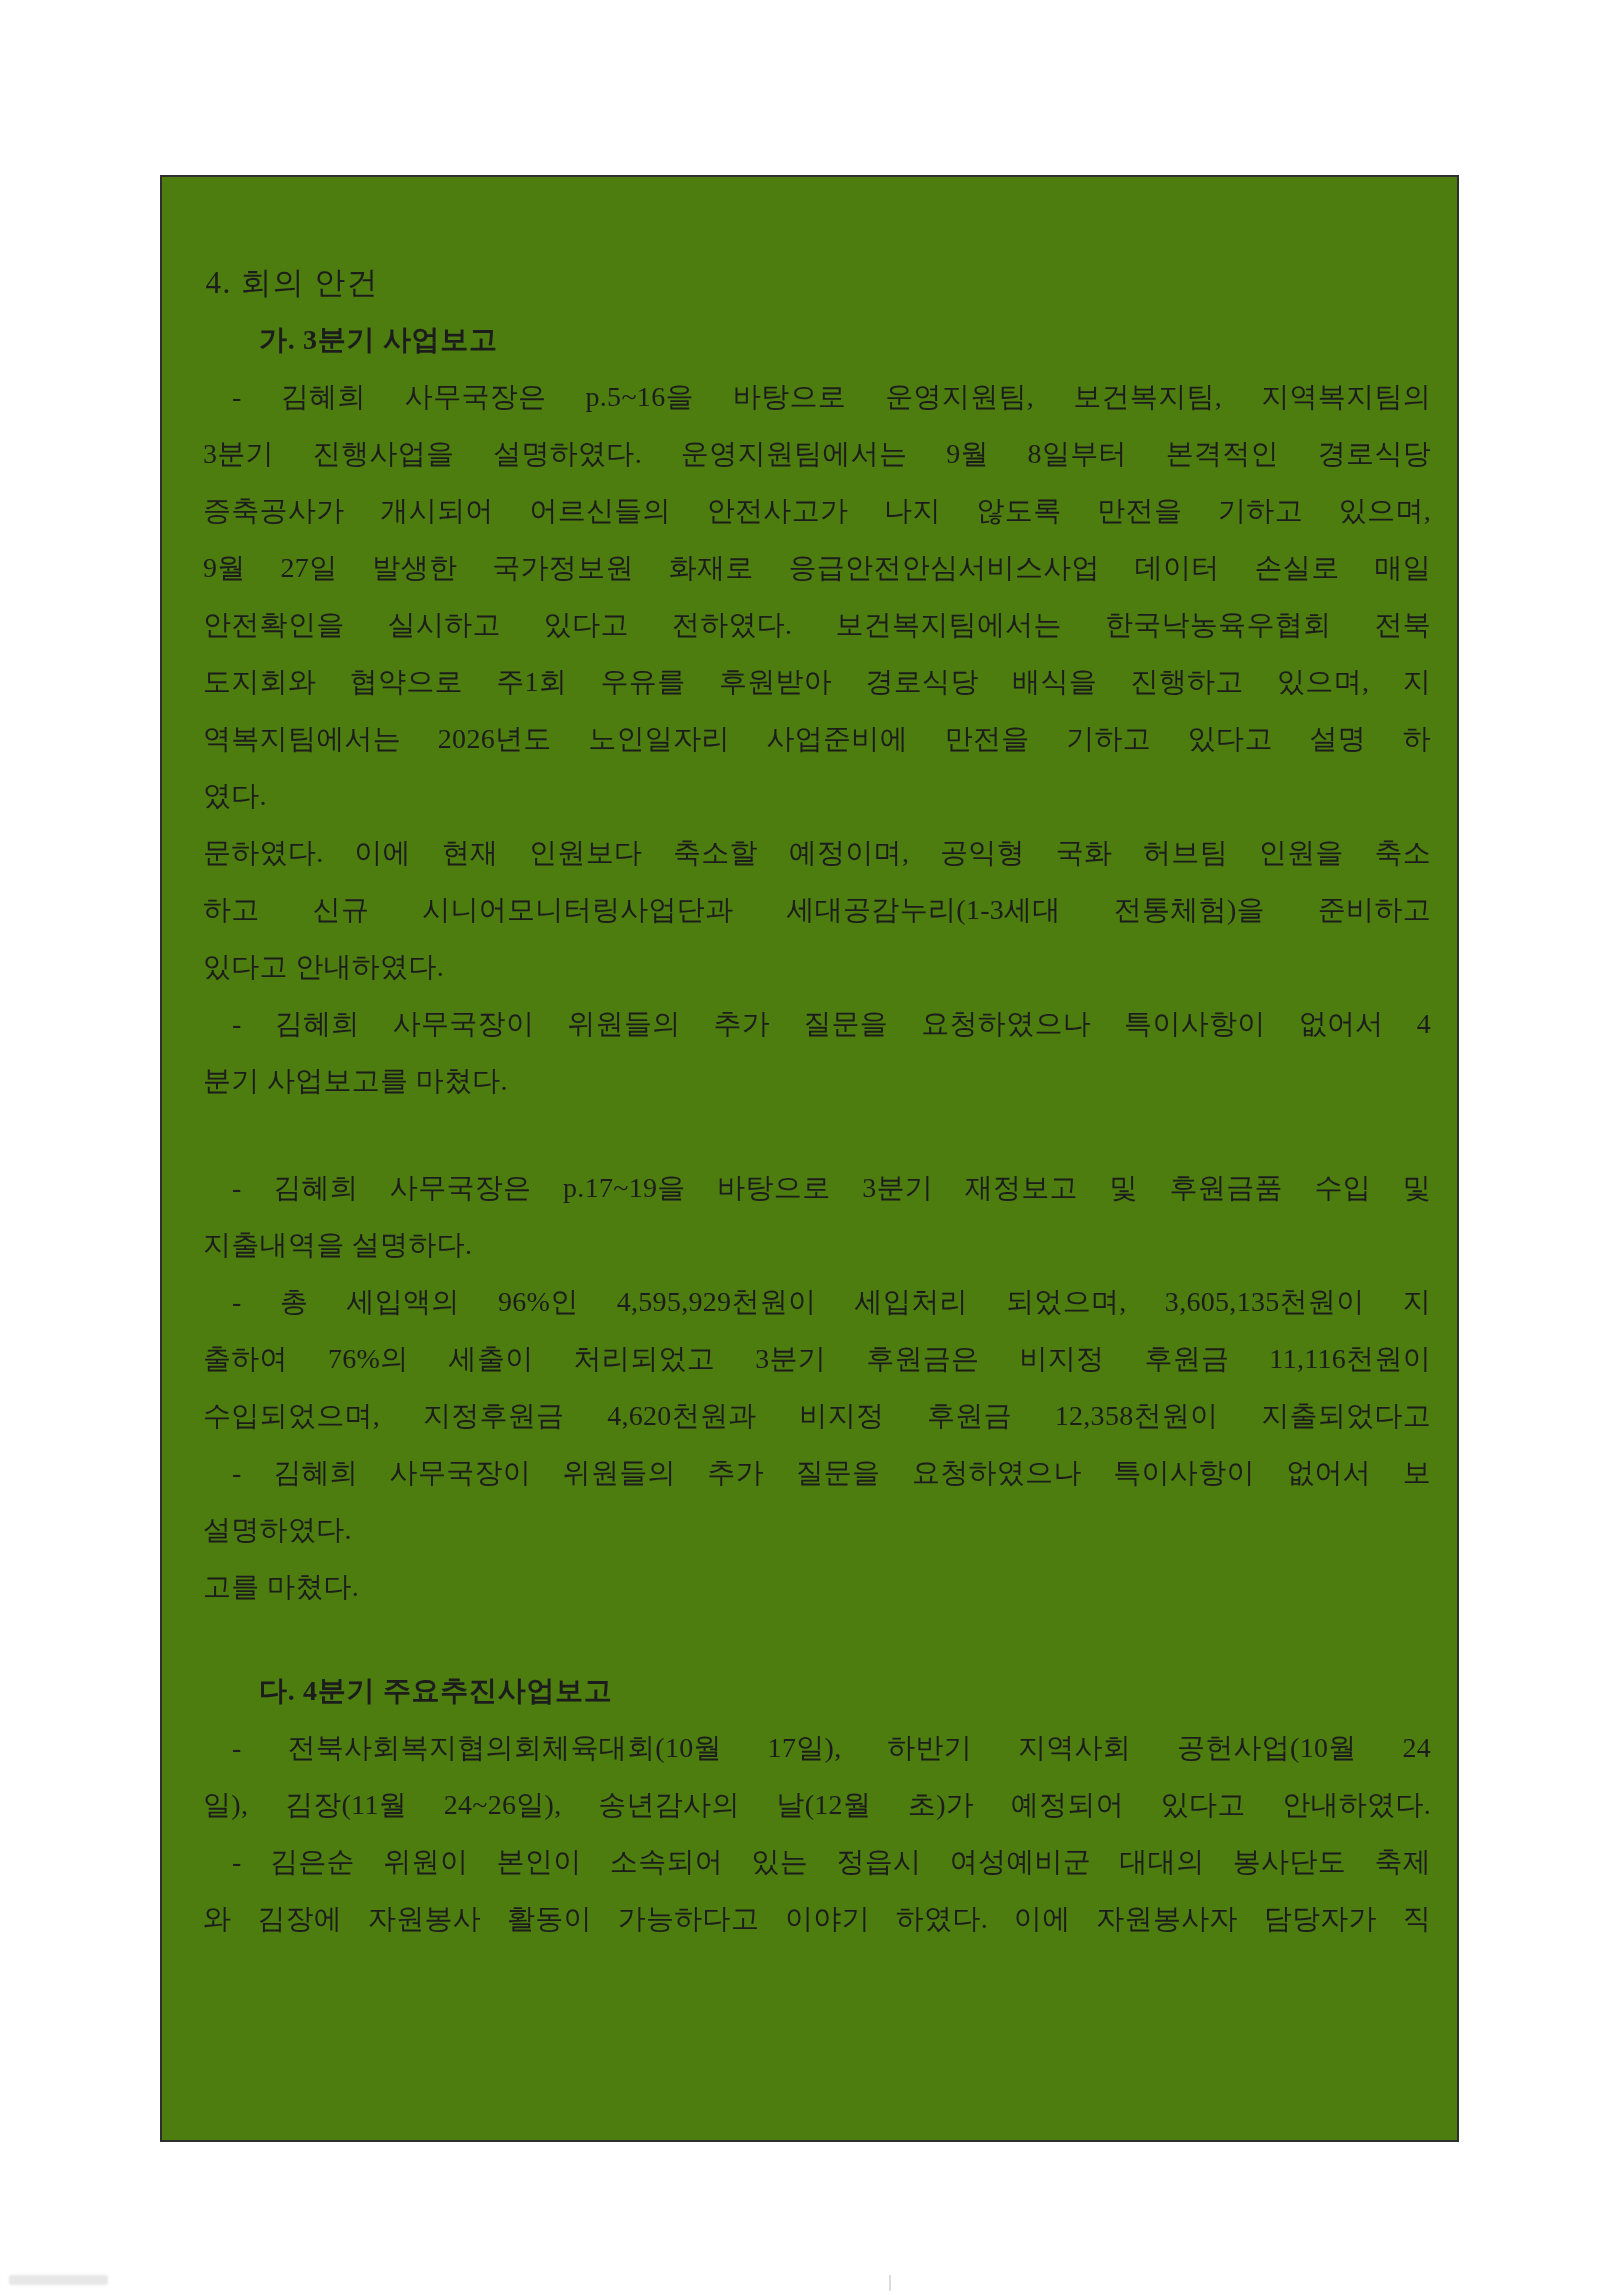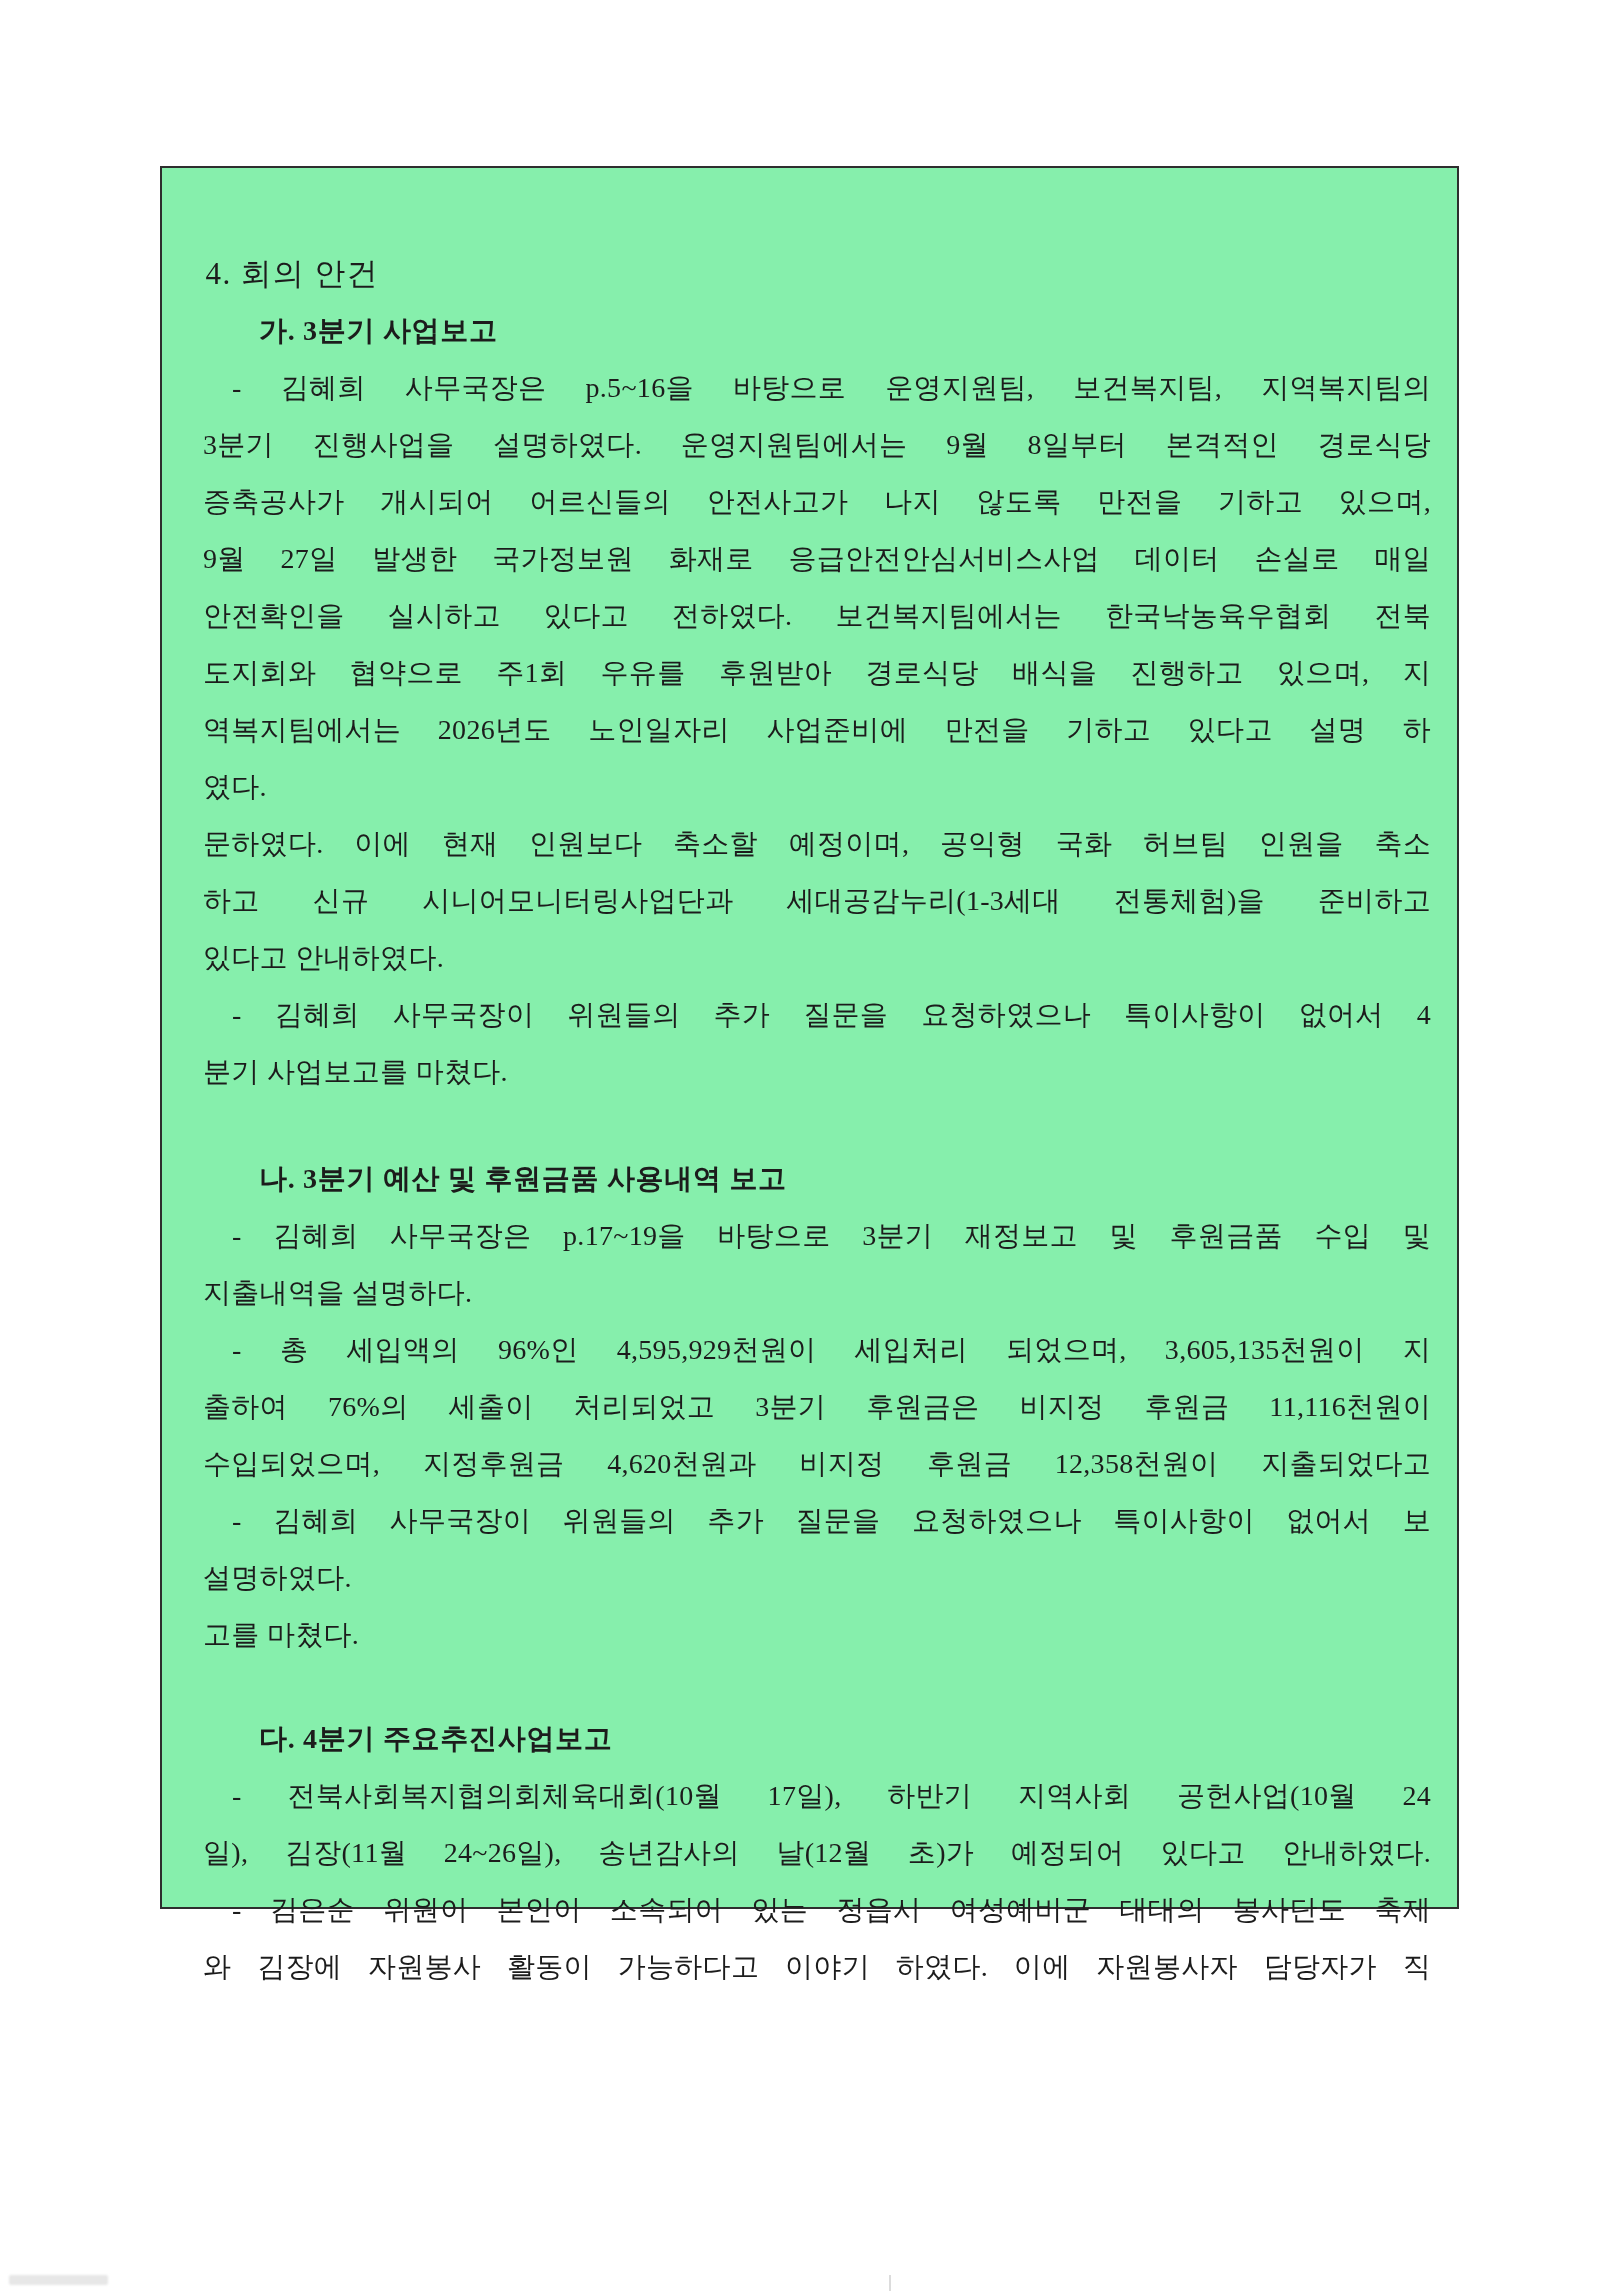--- a/index.html
+++ b/index.html
@@ -12,26 +12,26 @@
     width: 1623px;
     height: 2295px;
     background: #ffffff;
     overflow: hidden;
     font-family: "Liberation Serif", "DejaVu Serif", serif;
     color: #1c1c1c;
   }
   .frame {
     position: absolute;
     left: 160px;
-    top: 166px;
+    top: 175px;
     width: 1299px;
-    height: 1743px;
+    height: 1967px;
     border: 2px solid #2e2e2e;
     box-sizing: border-box;
-    background: #86efac;
+    background: #4d7c0f;
   }
   .content {
     position: absolute;
     left: 41px;
     right: 26px;
     top: 77px;
   }
   .l {
     font-size: 28px;
     line-height: 57px;
@@ -101,21 +101,20 @@
 
       <div class="l jl">문하였다. 이에 현재 인원보다 축소할 예정이며, 공익형 국화 허브팀 인원을 축소</div>
       <div class="l jl">하고 신규 시니어모니터링사업단과 세대공감누리(1-3세대 전통체험)을 준비하고</div>
       <div class="l">있다고 안내하였다.</div>
 
       <div class="l jl dash">- 김혜희 사무국장이 위원들의 추가 질문을 요청하였으나 특이사항이 없어서 4</div>
       <div class="l">분기 사업보고를 마쳤다.</div>
 
       <div class="sp1"></div>
 
-      <div class="l h2">나. 3분기 예산 및 후원금품 사용내역 보고</div>
 
       <div class="l jl dash">- 김혜희 사무국장은 p.17~19을 바탕으로 3분기 재정보고 및 후원금품 수입 및</div>
       <div class="l">지출내역을 설명하다.</div>
 
       <div class="l jl dash">- 총 세입액의 96%인 4,595,929천원이 세입처리 되었으며, 3,605,135천원이 지</div>
       <div class="l jl">출하여 76%의 세출이 처리되었고 3분기 후원금은 비지정 후원금 11,116천원이</div>
       <div class="l jl">수입되었으며, 지정후원금 4,620천원과 비지정 후원금 12,358천원이 지출되었다고</div>
       <div class="l jl dash">- 김혜희 사무국장이 위원들의 추가 질문을 요청하였으나 특이사항이 없어서 보</div>
 
       <div class="l">설명하였다.</div>

